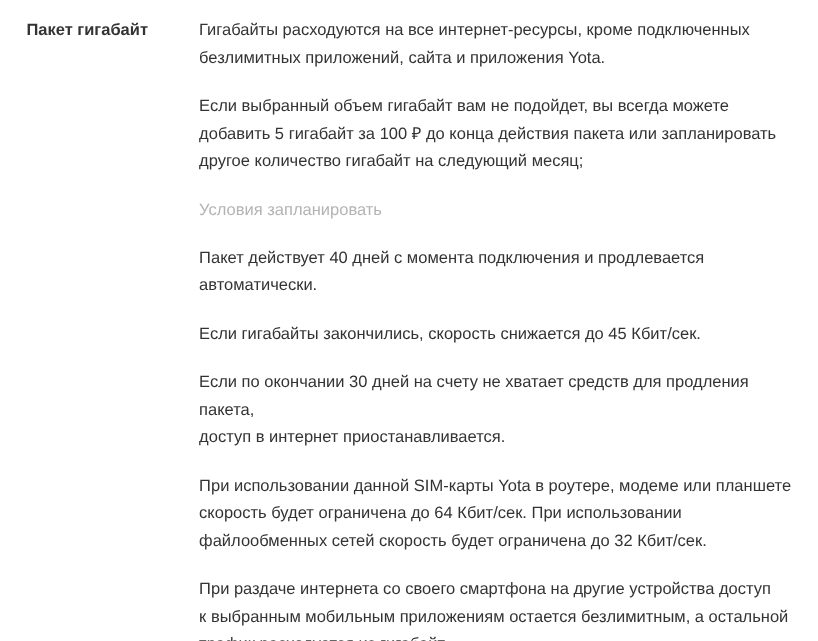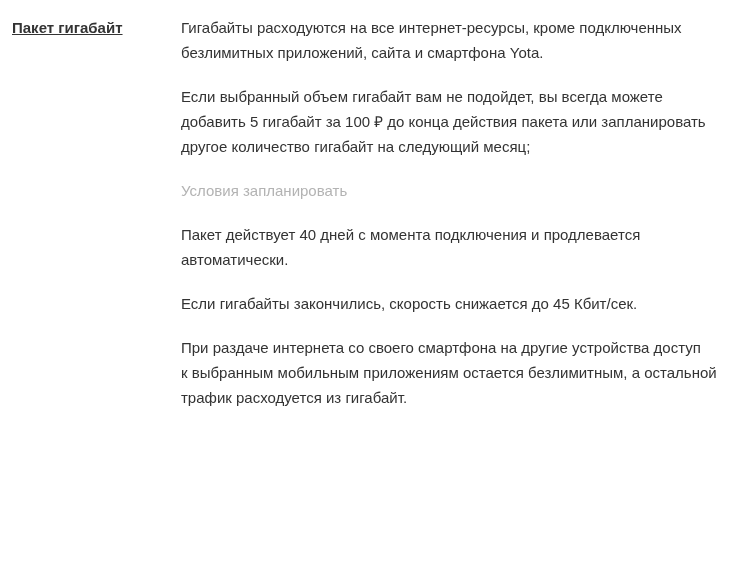--- a/index.html
+++ b/index.html
@@ -16,23 +16,22 @@
   }
   .section {
     display: flex;
     align-items: flex-start;
     padding-top: 15px;
     box-sizing: border-box;
   }
   .left-col {
     flex: 0 0 181px;
     width: 181px;
-    padding-left: 12px;
+    padding-left: 24px;
     box-sizing: border-box;
-    text-decoration: underline;
   }
   .section-title {
     margin: 0;
     font-size: 15px;
     font-weight: bold;
     line-height: 25px;
     color: #333333;
   }
   .right-col {
     flex: 1 1 auto;
@@ -52,25 +51,30 @@
 </style>
 </head>
 <body>
 
 <div class="section">
   <div class="left-col">
     <h2 class="section-title">Пакет гигабайт</h2>
   </div>
   <div class="right-col">
     <p>Гигабайты расходуются на все интернет-ресурсы, кроме подключенных
-безлимитных приложений, сайта и смартфона Yota.</p>
+безлимитных приложений, сайта и приложения Yota.</p>
     <p>Если выбранный объем гигабайт вам не подойдет, вы всегда можете
 добавить 5 гигабайт за 100 ₽ до конца действия пакета или запланировать
 другое количество гигабайт на следующий месяц;</p>
     <p class="muted">Условия запланировать</p>
     <p>Пакет действует 40 дней с момента подключения и продлевается
 автоматически.</p>
     <p>Если гигабайты закончились, скорость снижается до 45 Кбит/сек.</p>
+    <p>Если по окончании 30 дней на счету не хватает средств для продления пакета,
+доступ в интернет приостанавливается.</p>
+    <p>При использовании данной SIM-карты Yota в роутере, модеме или планшете
+скорость будет ограничена до 64 Кбит/сек. При использовании
+файлообменных сетей скорость будет ограничена до 32 Кбит/сек.</p>
     <p>При раздаче интернета со своего смартфона на другие устройства доступ
 к выбранным мобильным приложениям остается безлимитным, а остальной
 трафик расходуется из гигабайт.</p>
   </div>
 </div>
 
 </body></html>

